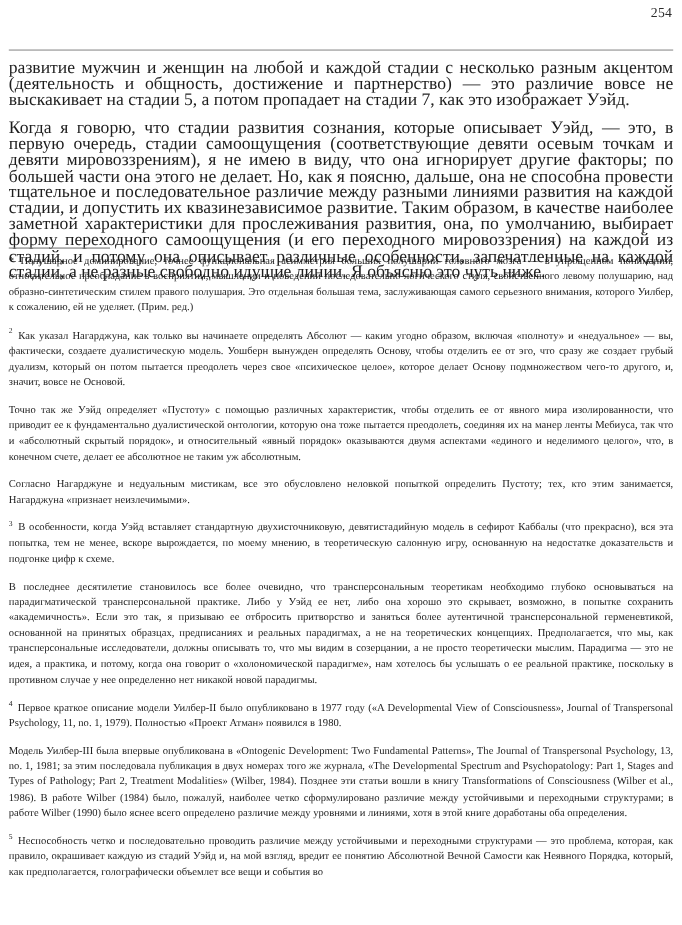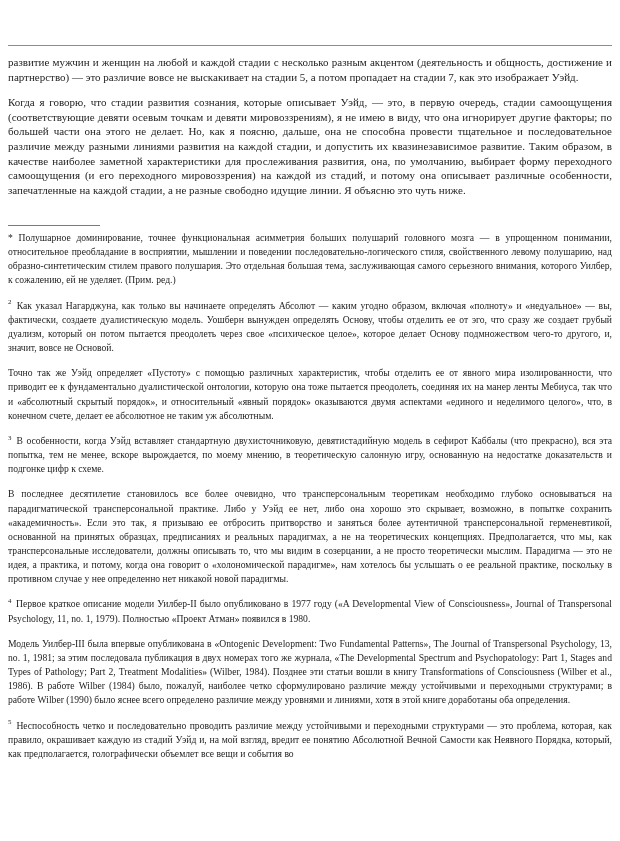--- a/index.html
+++ b/index.html
@@ -40,21 +40,21 @@
   .body-region {
     position: absolute;
     top: 55px;
     left: 8px;
     right: 8px;
   }
   p.para {
     margin: 0 0 11px 0;
     text-align: justify;
     text-justify: inter-word;
-    font-size: 11px;
+    font-size: 16px;
     line-height: 14.6px;
     color: #1d1d1d;
     hyphens: none;
   }
   p.para:last-child { margin-bottom: 16px; }
 
   .footnote-region {
     position: absolute;
     top: 225px;
     left: 8px;
@@ -81,34 +81,36 @@
     line-height: 0;
     padding-right: 1.5px;
   }
   .it { }
 </style>
 </head>
 <body>
 
 <div class="page">
 
+  <div class="page-header">254</div>
 
   <div class="header-rule"></div>
 
   <div class="body-region">
     <p class="para">развитие мужчин и женщин на любой и каждой стадии с несколько разным акцентом (деятельность и общность, достижение и партнерство) — это различие вовсе не выскакивает на стадии 5, а потом пропадает на стадии 7, как это изображает Уэйд.</p>
     <p class="para">Когда я говорю, что стадии развития сознания, которые описывает Уэйд, — это, в первую очередь, стадии самоощущения (соответствующие девяти осевым точкам и девяти мировоззрениям), я не имею в виду, что она игнорирует другие факторы; по большей части она этого не делает. Но, как я поясню, дальше, она не способна провести тщательное и последовательное различие между разными линиями развития на каждой стадии, и допустить их квазинезависимое развитие. Таким образом, в качестве наиболее заметной характеристики для прослеживания развития, она, по умолчанию, выбирает форму переходного самоощущения (и его переходного мировоззрения) на каждой из стадий, и потому она описывает различные особенности, запечатленные на каждой стадии, а не разные свободно идущие линии. Я объясню это чуть ниже.</p>
   </div>
 
   <div class="footnote-region">
     <div class="footnote-rule"></div>
     <div id="footnote-list">
         <p class="footnote"><span>* </span><span>Полушарное доминирование, точнее функциональная асимметрия больших полушарий головного мозга — в упрощенном понимании, относительное преобладание в восприятии, мышлении и поведении последовательно-логического стиля, свойственного левому полушарию, над образно-синтетическим стилем правого полушария. Это отдельная большая тема, заслуживающая самого серьезного внимания, которого Уилбер, к сожалению, ей не уделяет. (</span><span class="it">Прим. ред.</span><span>)</span></p>
         <p class="footnote"><sup class="fn-marker">2</sup> <span>Как указал Нагарджуна, как только вы начинаете определять Абсолют — каким угодно образом, включая «полноту» и «недуальное» — вы, фактически, создаете дуалистическую модель. Уошберн вынужден </span><span class="it">определять</span><span> Основу, чтобы </span><span class="it">отделить</span><span> ее от эго, что сразу же создает грубый дуализм, который он потом пытается преодолеть через свое «психическое целое», которое делает Основу подмножеством чего-то другого, и, значит, вовсе не Основой.</span></p>
         <p class="footnote"><span>Точно так же Уэйд определяет «Пустоту» с помощью различных характеристик, чтобы отделить ее от явного мира изолированности, что приводит ее к фундаментально дуалистической онтологии, которую она тоже пытается преодолеть, соединяя их на манер ленты Мебиуса, так что и «абсолютный скрытый порядок», и относительный «явный порядок» оказываются двумя аспектами «единого и неделимого целого», что, в конечном счете, делает ее абсолютное не таким уж абсолютным.</span></p>
+        <p class="footnote"><span>Согласно Нагарджуне и недуальным мистикам, все это обусловлено неловкой попыткой определить Пустоту; тех, кто этим занимается, Нагарджуна «признает неизлечимыми».</span></p>
         <p class="footnote"><sup class="fn-marker">3</sup> <span>В особенности, когда Уэйд вставляет стандартную двухисточниковую, девятистадийную модель в сефирот Каббалы (что прекрасно), вся эта попытка, тем не менее, вскоре вырождается, по моему мнению, в теоретическую салонную игру, основанную на недостатке доказательств и подгонке цифр к схеме.</span></p>
         <p class="footnote"><span>В последнее десятилетие становилось все более очевидно, что трансперсональным теоретикам необходимо глубоко основываться на парадигматической трансперсональной практике. Либо у Уэйд ее нет, либо она хорошо это скрывает, возможно, в попытке сохранить «академичность». Если это так, я призываю ее отбросить притворство и заняться более аутентичной трансперсональной герменевтикой, основанной на принятых образцах, предписаниях и реальных парадигмах, а не на теоретических концепциях. Предполагается, что мы, как трансперсональные исследователи, должны описывать то, что мы видим в созерцании, а не просто теоретически мыслим. Парадигма — это не идея, а практика, и потому, когда она говорит о «холономической парадигме», нам хотелось бы услышать о ее реальной практике, поскольку в противном случае у нее определенно нет никакой новой парадигмы.</span></p>
         <p class="footnote"><sup class="fn-marker">4</sup> <span>Первое краткое описание модели Уилбер-II было опубликовано в 1977 году («A Developmental View of Consciousness», </span><span class="it">Journal of Transpersonal Psychology</span><span>, 11, no. 1, 1979). Полностью «Проект Атман» появился в 1980.</span></p>
         <p class="footnote"><span>Модель Уилбер-III была впервые опубликована в «Ontogenic Development: Two Fundamental Patterns», </span><span class="it">The Journal of Transpersonal Psychology</span><span>, 13, no. 1, 1981; за этим последовала публикация в двух номерах того же журнала, «The Developmental Spectrum and Psychopatology: Part 1, Stages and Types of Pathology; Part 2, Treatment Modalities» (Wilber, 1984). Позднее эти статьи вошли в книгу Transformations of Consciousness (Wilber et al., 1986). В работе Wilber (1984) было, пожалуй, наиболее четко сформулировано различие между устойчивыми и переходными структурами; в работе Wilber (1990) было яснее всего определено различие между уровнями и линиями, хотя в этой книге доработаны оба определения.</span></p>
         <p class="footnote"><sup class="fn-marker">5</sup> <span>Неспособность четко и последовательно проводить различие между устойчивыми и переходными структурами — это проблема, которая, как правило, окрашивает каждую из стадий Уэйд и, на мой взгляд, вредит ее понятию Абсолютной Вечной Самости как Неявного Порядка, который, как предполагается, голографически объемлет все вещи и события во</span></p>
       </div>
   </div>
 
 </div>
 

